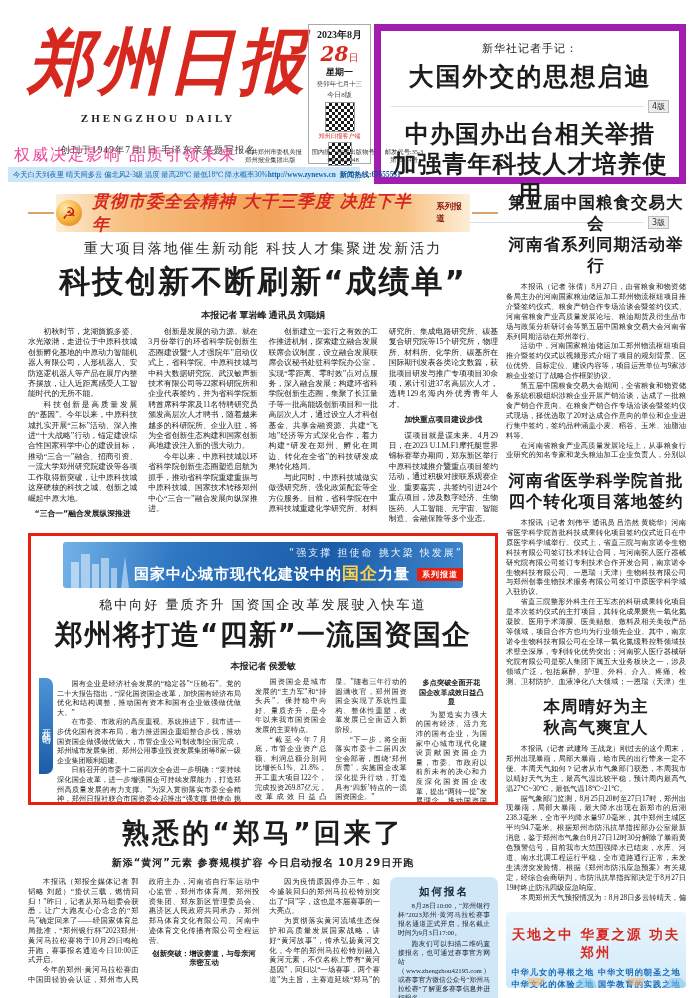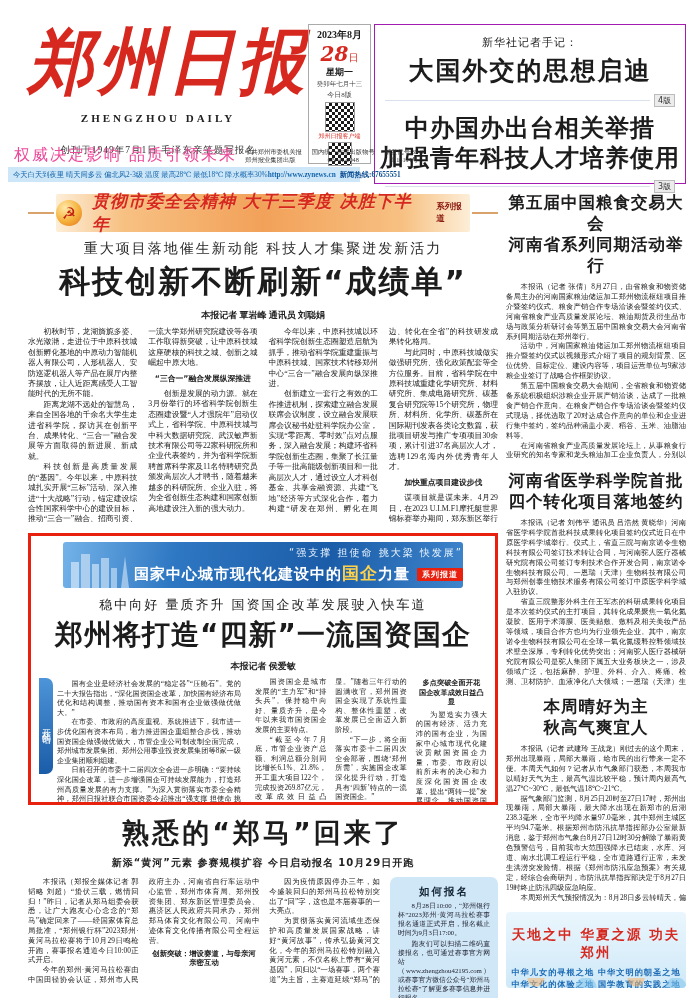--- a/index.html
+++ b/index.html
@@ -26,21 +26,21 @@
   .db-week { font-size:9px; font-weight:bold; }
   .db-lunar { font-size:6.5px; color:#444; margin-top:1px; }
   .db-pages { font-size:7px; color:#444; margin-top:1px; }
   .qr { margin:2px auto 0; background:repeating-conic-gradient(#1a1a1a 0% 25%, #fff 0% 50%);
     background-size:6px 6px; border:1px solid #999; }
   .qr-lg { width:30px; height:30px; }
   .qr-sm { width:24px; height:24px; }
   .qr-cap { font-size:6px; color:#d6281e; line-height:8px; }
 
   .toprightbox { position:absolute; left:374px; top:24px; width:312px; height:160px;
-    border:1px solid #a21caf; text-align:center; padding-top:10px; }
+    border:7px solid #a21caf; text-align:center; padding-top:10px; }
   .tr-kicker { font-size:11px; color:#222; letter-spacing:1px; }
   .tr-h1 { font-family:"DejaVu Sans",sans-serif; font-weight:bold; font-size:25px;
     letter-spacing:2px; margin-top:4px; }
   .tr-rule { display:flex; align-items:center; margin:7px 10px 6px; }
   .tr-rule .line { flex:1; border-top:1px solid #d9e2ec; }
   .pagebadge { font-size:8px; background:#ececec; border:1px solid #bbb; padding:0 3px;
     margin-left:4px; color:#333; font-family:"DejaVu Sans",sans-serif; }
   .tr-h2 { font-family:"DejaVu Sans",sans-serif; font-weight:bold; font-size:24px;
     letter-spacing:1px; line-height:30px; }
 
@@ -228,21 +228,20 @@
           <span class="emblem">☭</span>
           <span class="banner1-title">贯彻市委全会精神 大干三季度 决胜下半年</span>
           <span class="banner1-tag">系列报道</span>
         </div>
       </div>
       <div class="deck1">重大项目落地催生新动能  科技人才集聚迸发新活力</div>
       <div class="headline1">科技创新不断刷新“成绩单”</div>
       <div class="byline">本报记者 覃岩峰 通讯员 刘聪娟</div>
       <div class="colbody cols4">
         <p>初秋时节，龙湖旖旎多姿、水光潋滟，走进位于中原科技城创新孵化基地的中原动力智能机器人有限公司，人形机器人、安防巡逻机器人等产品在展厅内整齐摆放，让人近距离感受人工智能时代的无所不能。</p>
-        <p>距离龙湖不远处的智慧岛，来自全国各地的千余名大学生走进省科学院，探访其在创新平台、成果转化、“三合一”融合发展等方面取得的新进展、新成就。</p>
         <p>科技创新是高质量发展的“基因”。今年以来，中原科技城扎实开展“三标”活动、深入推进“十大战略”行动，锚定建设综合性国家科学中心的建设目标，推动“三合一”融合、招商引资、一流大学郑州研究院建设等各项工作取得新突破，让中原科技城这座硬核的科技之城、创新之城崛起中原大地。</p>
         <p class="inline-subhead">“三合一”融合发展纵深推进</p>
         <p>创新是发展的动力源。就在3月份举行的环省科学院创新生态圈建设暨“人才强院年”启动仪式上，省科学院、中原科技城与中科大数据研究院、武汉敏声新技术有限公司等22家科研院所和企业代表签约，并为省科学院新聘首席科学家及11名特聘研究员颁发高层次人才聘书，随着越来越多的科研院所、企业入驻，将为全省创新生态构建和国家创新高地建设注入新的强大动力。</p>
         <p>今年以来，中原科技城以环省科学院创新生态圈塑造启航为抓手，推动省科学院重建重振与中原科技城、国家技术转移郑州中心“三合一”融合发展向纵深推进。</p>
         <p>创新建立一套行之有效的工作推进机制，探索建立融合发展联席会议制度，设立融合发展联席会议秘书处驻科学院办公室，实现“零距离、零时效”点对点服务，深入融合发展；构建环省科学院创新生态圈，集聚了长江量子等一批高能级创新项目和一批高层次人才，通过设立人才科创基金、共享金融资源、共建“飞地”经济等方式深化合作，着力构建“研发在郑州、孵化在周边、转化在全省”的科技研发成果转化格局。</p>
         <p>与此同时，中原科技城做实做强研究所、强化政策配套等全方位服务。目前，省科学院在中原科技城重建化学研究所、材料研究所、集成电路研究所、碳基复合研究院等15个研究所，物理所、材料所、化学所、碳基所在国际期刊发表各类论文数篇，获批项目研发与推广专项项目30余项，累计引进37名高层次人才，选聘129名海内外优秀青年人才。</p>
         <p class="inline-subhead">加快重点项目建设步伐</p>
         <p>谋项目就是谋未来。4月29日，在2023 U.I.M.F1摩托艇世界锦标赛举办期间，郑东新区举行中原科技城推介暨重点项目签约活动，通过积极对接联系观赛企业、重要嘉宾，共签约引进24个重点项目，涉及数字经济、生物医药、人工智能、元宇宙、智能制造、金融保险等多个业态。</p>
 
       </div>

